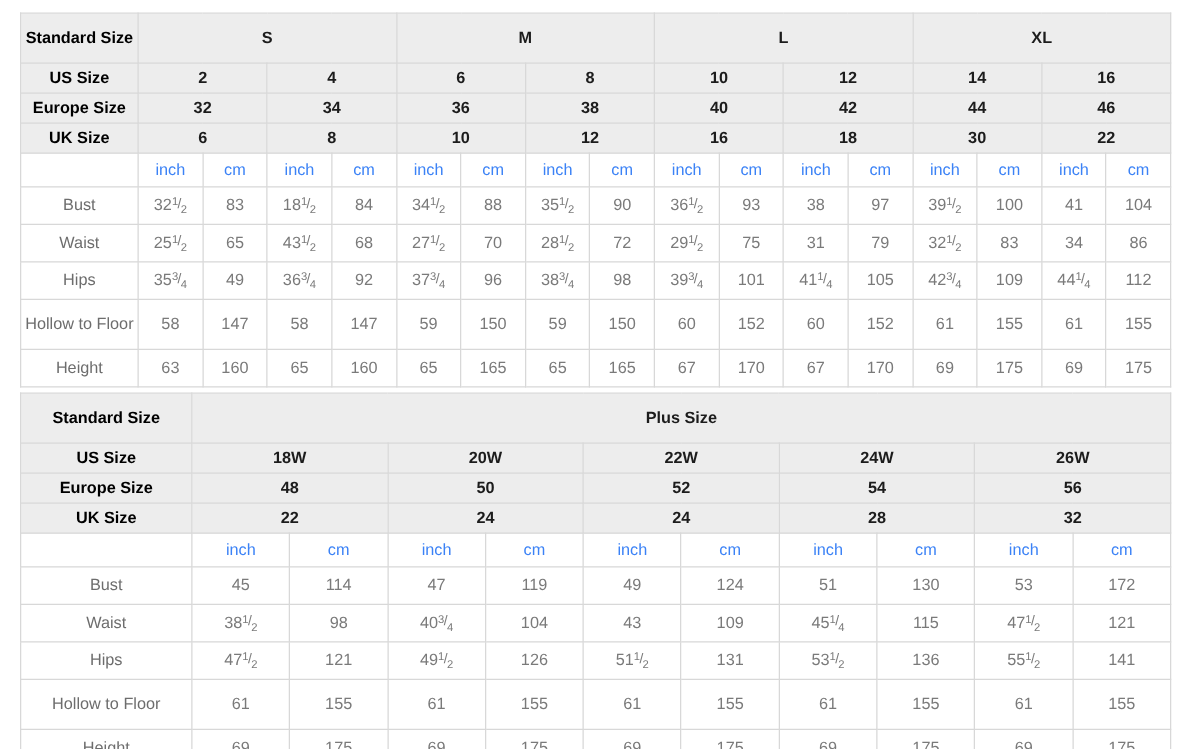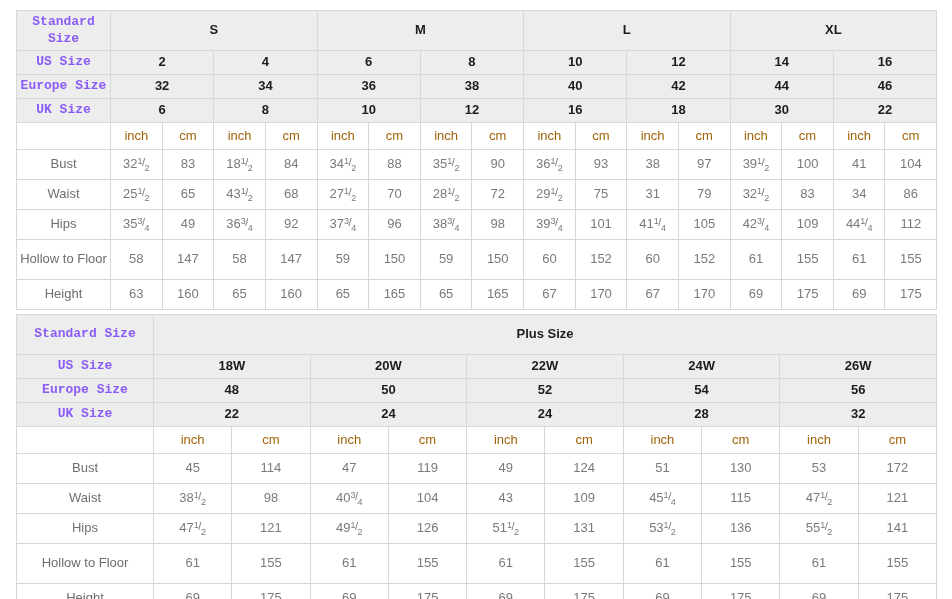--- a/index.html
+++ b/index.html
@@ -41,31 +41,30 @@
   
   td.hcell {
     background: #ededed;
     color: #1c1c1c;
     font-weight: bold;
     font-size: 13.5px;
   }
 
   td.hlabel {
     background: #ededed;
-    color: #8b5cf6;
+    color: #000000;
     font-weight: bold;
     font-size: 13.5px;
     text-align: center;
-    font-family: Liberation Mono, monospace;
   }
 
   
   td.unit {
     background: #ffffff;
-    color: #a16207;
+    color: #3b82f6;
     font-weight: normal;
     font-size: 13px;
   }
 
   td.blank {
     background: #ffffff;
     border-left-color: #d8d8d8;
   }
 
   

